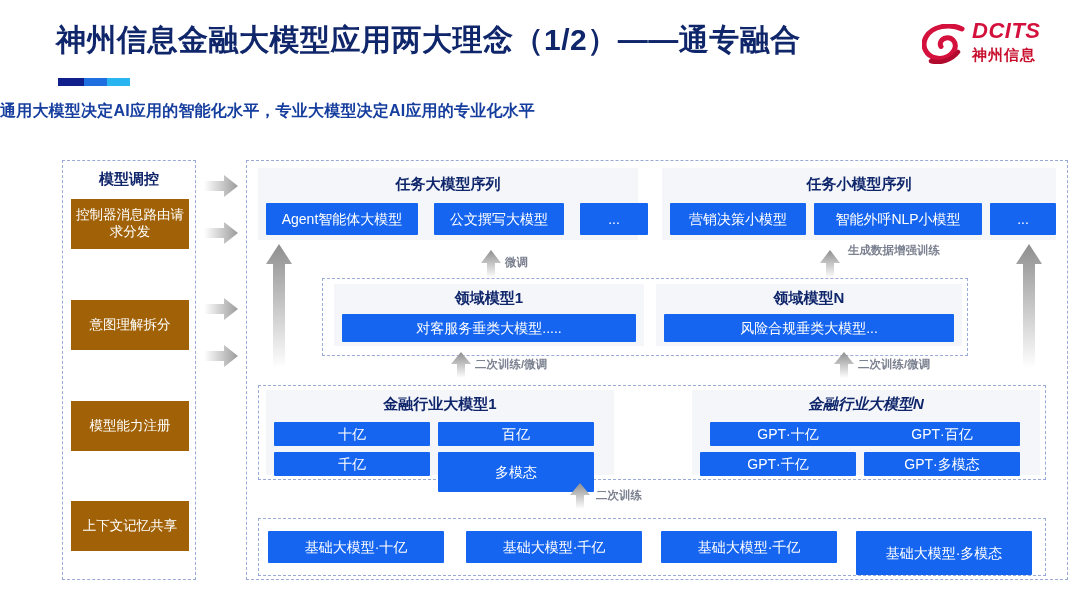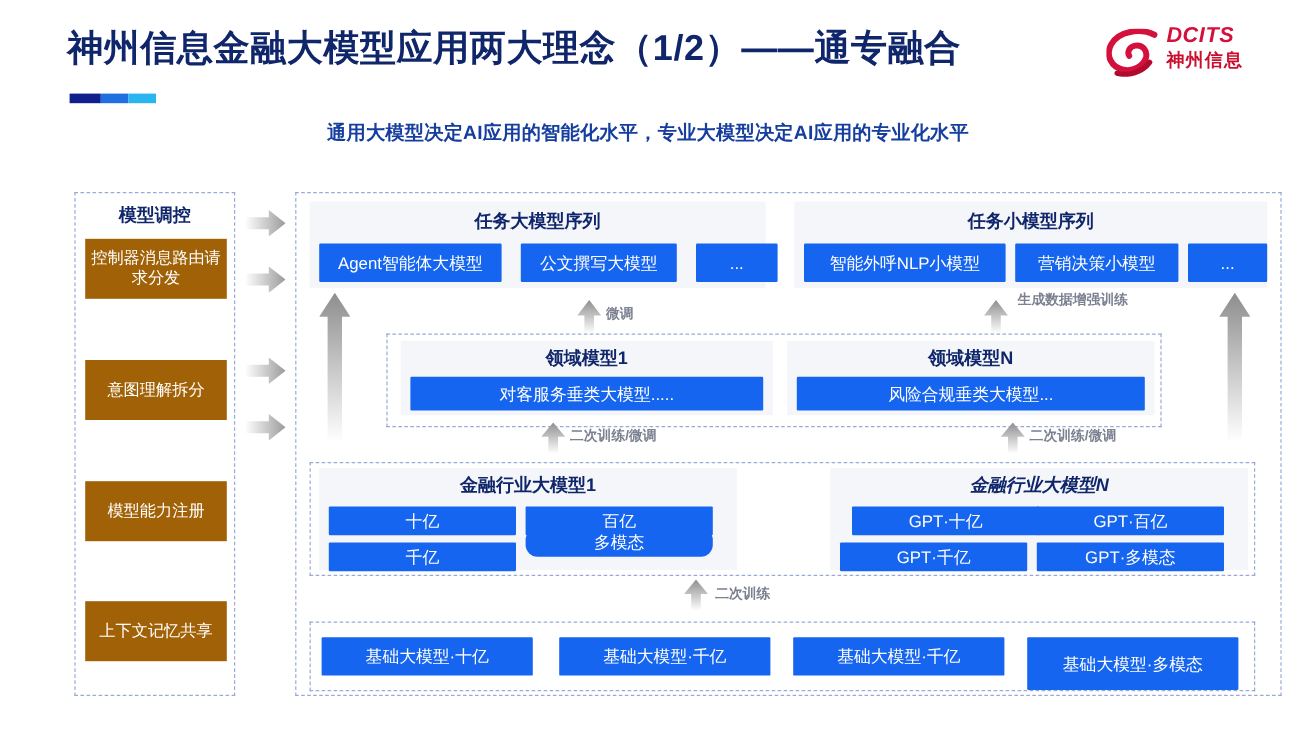--- a/index.html
+++ b/index.html
@@ -19,25 +19,25 @@
   }
   .title-rule { position: absolute; left: 58px; top: 78px; display: flex; height: 8px; width: 72px; }
   .title-rule i { display: block; height: 100%; }
   .title-rule i:nth-child(1){ width: 26px; background:#111f8c; }
   .title-rule i:nth-child(2){ width: 23px; background:#1f6fe0; }
   .title-rule i:nth-child(3){ width: 23px; background:#29b6f0; }
 
   .logo { position: absolute; right: 14px; top: 18px; width: 146px; height: 56px; }
   .logo-mark { position:absolute; left:2px; top:6px; width:46px; height:40px; }
   .logo-text { position:absolute; left:52px; top:2px; }
-  .logo-en { font-size: 18px; font-weight: 800; color:#d4113c; letter-spacing: .5px; line-height: 1; font-style: italic; }
+  .logo-en { font-size: 22px; font-weight: 800; color:#d4113c; letter-spacing: .5px; line-height: 1; font-style: italic; }
   .logo-cn { font-size: 15px; font-weight: 700; color:#c8102e; letter-spacing: 1px; line-height: 1.3; margin-top: 3px; }
 
   .subtitle {
-    position: absolute; left: 0; right: 0; top: 101px; text-align: center;
+    position: absolute; left: 0; right: 0; top: 101px; 
     font-size: 16px; font-weight: 700; color: #163e9e; letter-spacing: .2px;
   }
 
   
   .dashed { border: 1px dashed #9aaad6; background: transparent; }
   .panel-bg { background: #f4f6fa; }
   .blue-box {
     background: #1565f0; color: #fff; display: flex; align-items: center;
     justify-content: center; font-size: 14px; font-weight: 400; text-align: center;
     line-height: 1.15; border-radius: 1px;
@@ -139,22 +139,22 @@
   <div class="row-boxes" style="left:266px; top:203px;gap:16px;">
     <div class="blue-box" style="width:152px;height:32px;">Agent智能体大模型</div>
     <div class="blue-box" style="width:130px;height:32px;">公文撰写大模型</div>
     <div class="blue-box" style="width:68px;height:32px;">...</div>
   </div>
 
   <div class="seq-panel" style="left:662px; top:168px; width:394px; height:72px;">
     <div class="grp-title" style="padding-top:7px;">任务小模型序列</div>
   </div>
   <div class="row-boxes" style="left:670px; top:203px;">
+    <div class="blue-box" style="width:136px;height:32px;">营销决策小模型</div>
     <div class="blue-box" style="width:168px;height:32px;">智能外呼NLP小模型</div>
-    <div class="blue-box" style="width:136px;height:32px;">营销决策小模型</div>
     <div class="blue-box" style="width:66px;height:32px;">...</div>
   </div>
 
   <svg class="arrow-u" style="left:266px; top:244px; width:26px; height:124px;" viewBox="0 0 26 124" preserveAspectRatio="none">
     <defs>
         <linearGradient id="gu1" x1="0" y1="1" x2="0" y2="0">
       <stop offset="0%" stop-color="#ffffff"></stop>
           <stop offset="100%" stop-color="#8e8e8e"></stop>
         </linearGradient>
       </defs>
@@ -197,21 +197,21 @@
   <div class="lbl" style="left:858px; top:358px;">二次训练/微调</div>
 
   <div class="dashed" style="position:absolute; left:258px; top:385px; width:788px; height:95px;"></div>
 
   <div class="panel-bg" style="position:absolute; left:266px; top:390px; width:348px; height:85px;">
     <div class="grp-title" style="padding-top:5px;">金融行业大模型1</div>
   </div>
   <div class="blue-box" style="position:absolute; left:274px; top:422px; width:156px; height:24px;">十亿</div>
   <div class="blue-box" style="position:absolute; left:438px; top:422px; width:156px; height:24px;">百亿</div>
   <div class="blue-box" style="position:absolute; left:274px; top:452px; width:156px; height:24px;">千亿</div>
-  <div class="blue-box" style="position:absolute; left:438px; top:440px; width:156px; height:24px;border-radius:10px;">多模态</div>
+  <div class="blue-box" style="position:absolute; left:438px; top:452px; width:156px; height:40px;">多模态</div>
 
   <div class="panel-bg" style="position:absolute; left:692px; top:390px; width:348px; height:85px;">
     <div class="grp-title" style="padding-top:5px;font-style:italic;">金融行业大模型N</div>
   </div>
   <div class="blue-box" style="position:absolute; left:700px; top:422px; width:156px; height:24px;margin-left:10px;">GPT·十亿</div>
   <div class="blue-box" style="position:absolute; left:864px; top:422px; width:156px; height:24px;">GPT·百亿</div>
   <div class="blue-box" style="position:absolute; left:700px; top:452px; width:156px; height:24px;">GPT·千亿</div>
   <div class="blue-box" style="position:absolute; left:864px; top:452px; width:156px; height:24px;">GPT·多模态</div>
 
   <svg class="arrow-u" style="left:570px; top:483px; width:20px; height:26px;" viewBox="0 0 20 26" preserveAspectRatio="none">

